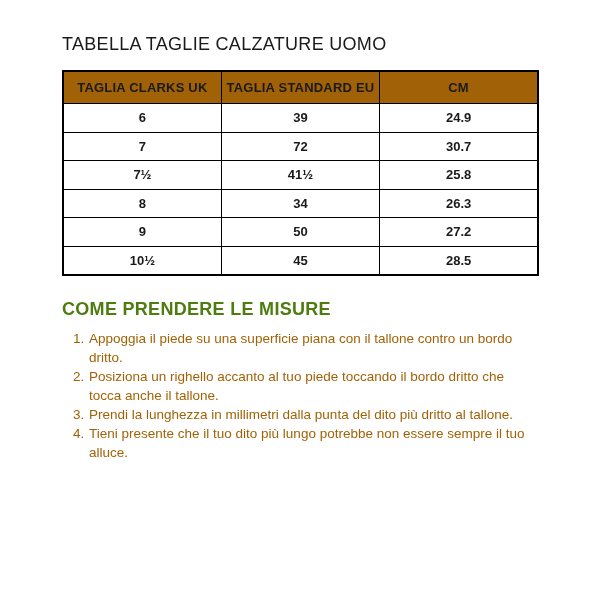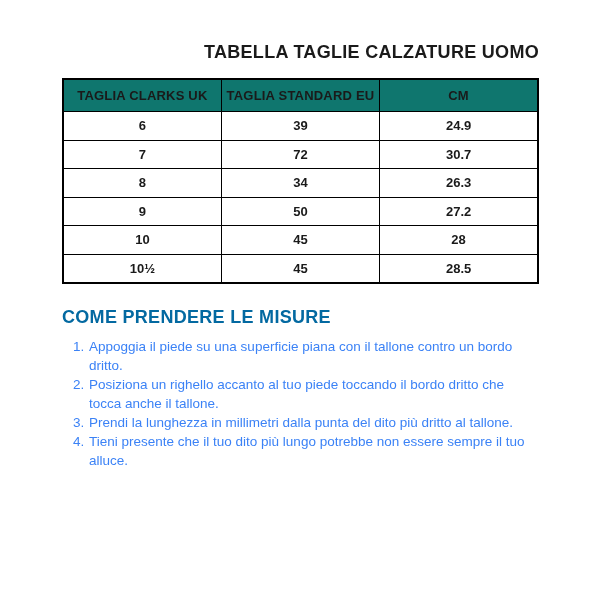--- a/index.html
+++ b/index.html
@@ -13,34 +13,33 @@
     height: 600px;
     background: #ffffff;
     box-sizing: border-box;
     padding: 30px 61px 0 62px;
     font-family: "Liberation Sans", sans-serif;
     color: #1a1a1a;
     overflow: hidden;
   }
   .page-title {
     font-size: 18px;
-    font-weight: bold;
+    font-weight: normal;
     letter-spacing: 0.3px;
-    margin: 12px 0 15px 0;
+    margin: 4px 0 15px 0;
     color: #1a1a1a;
-    text-align: right;
   }
   table.size-table {
     width: 100%;
     border-collapse: collapse;
     border: 2px solid #000000;
     table-layout: fixed;
   }
   table.size-table th {
-    background: #0f766e;
+    background: #a16207;
     border: 1px solid #000000;
     height: 31px;
     font-size: 13px;
     font-weight: bold;
     text-align: center;
     vertical-align: middle;
     letter-spacing: 0.2px;
     padding: 0;
   }
   table.size-table td {
@@ -50,28 +49,28 @@
     font-weight: bold;
     text-align: center;
     vertical-align: middle;
     padding: 0;
   }
   .measure-heading {
     font-size: 18px;
     font-weight: bold;
     letter-spacing: 0.3px;
     margin: 23px 0 9px 0;
-    color: #0369a1;
+    color: #4d7c0f;
   }
   ol.instructions {
     margin: 0;
     padding: 0 0 0 26px;
     font-size: 13.5px;
     line-height: 19px;
-    color: #3b82f6;
+    color: #a16207;
   }
   ol.instructions li {
     padding-left: 1px;
     margin: 0;
   }
 </style>
 </head>
 <body>
 
 <div class="page">
@@ -91,33 +90,33 @@
           <td>6</td>
           <td>39</td>
           <td>24.9</td>
         </tr>
         <tr>
           <td>7</td>
           <td>72</td>
           <td>30.7</td>
         </tr>
         <tr>
+          <td>7½</td>
+          <td>41½</td>
+          <td>25.8</td>
+        </tr>
+        <tr>
           <td>8</td>
           <td>34</td>
           <td>26.3</td>
         </tr>
         <tr>
           <td>9</td>
           <td>50</td>
           <td>27.2</td>
-        </tr>
-        <tr>
-          <td>10</td>
-          <td>45</td>
-          <td>28</td>
         </tr>
         <tr>
           <td>10½</td>
           <td>45</td>
           <td>28.5</td>
         </tr>
       </tbody>
   </table>
 
   <h2 class="measure-heading">COME PRENDERE LE MISURE</h2>

